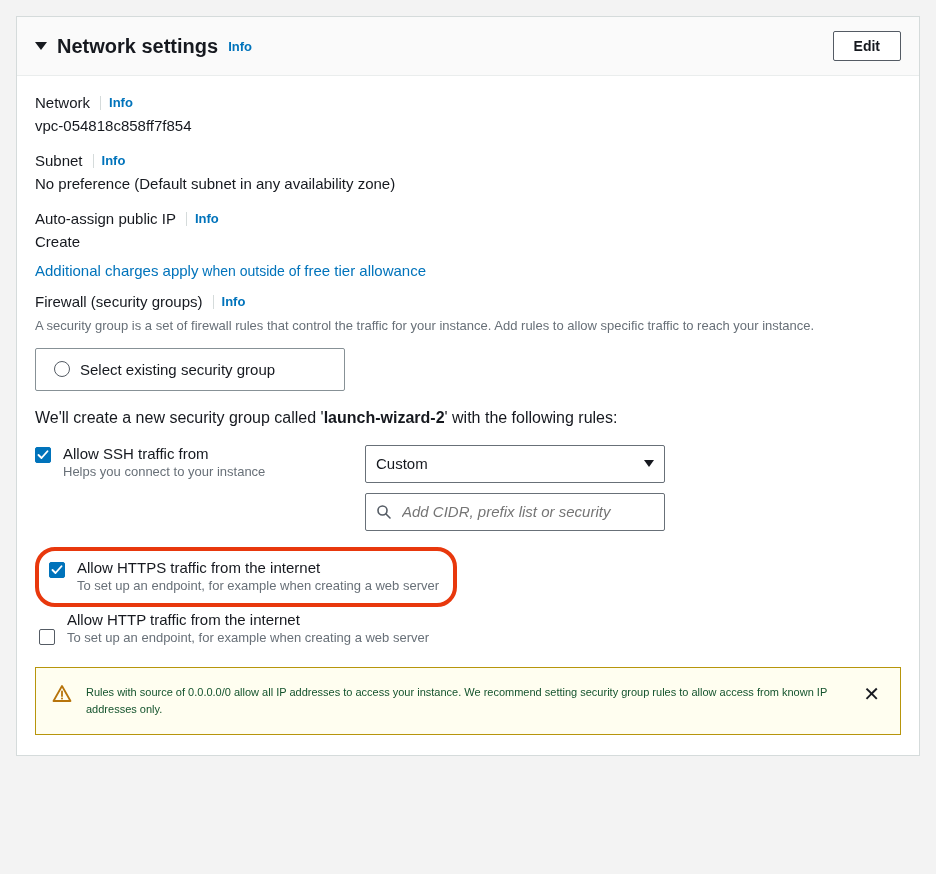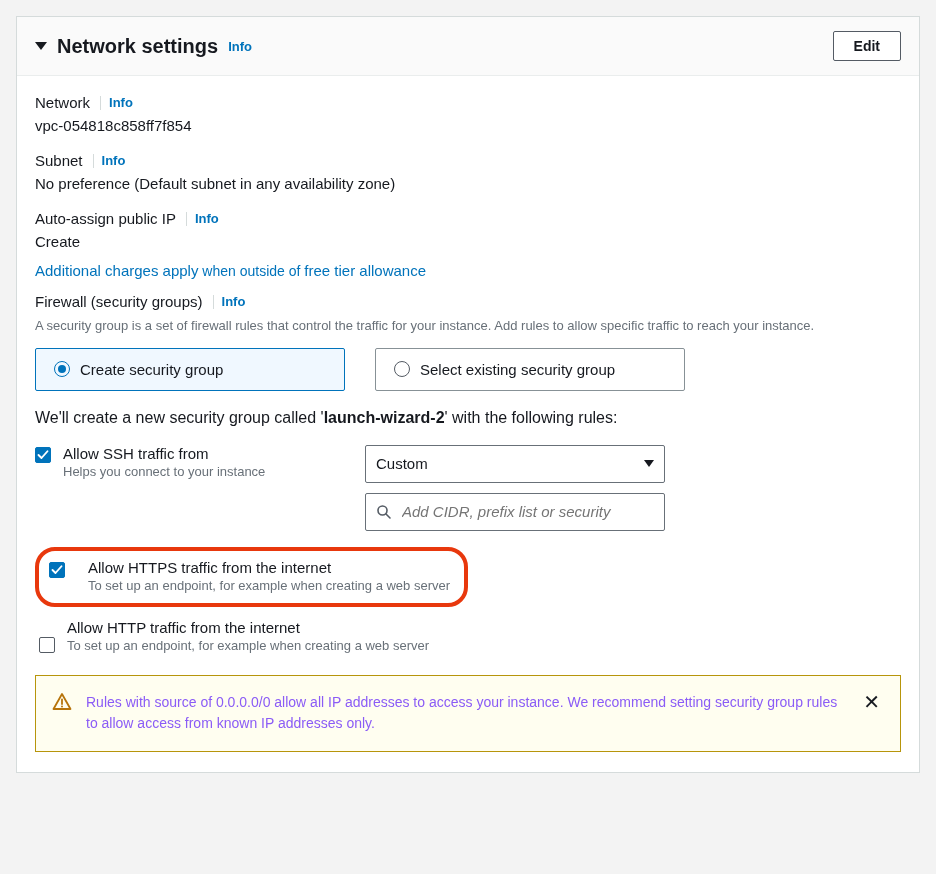--- a/index.html
+++ b/index.html
@@ -195,22 +195,22 @@
     width: 16px; height: 16px;
     flex-shrink: 0;
   }
 
   .highlight-box {
     border: 4px solid #e8380d;
     border-radius: 20px;
     padding: 8px 14px 10px 6px;
     display: inline-flex;
     align-items: flex-start;
-    gap: 23px;
-    margin-bottom: 12px;
+    gap: 12px;
+    margin-bottom: 4px;
   }
   .highlight-box .checkbox { margin-top: 3px; margin-left: 4px; }
 
   .http-block {
     display: flex;
     align-items: flex-end;
     gap: 12px;
     margin-bottom: 22px;
     padding-left: 4px;
   }
@@ -222,23 +222,23 @@
     display: flex;
     align-items: flex-start;
     gap: 14px;
   }
   .alert-icon {
     flex-shrink: 0;
     width: 20px; height: 20px;
   }
   .alert-text {
     flex: 1;
-    font-size: 14px;
+    font-size: 11px;
     line-height: 1.55;
-    color: #8b5cf6;
+    color: #14532d;
   }
   .alert-close {
     flex-shrink: 0;
     cursor: pointer;
     font-size: 20px;
     line-height: 1;
     color: #16191f;
     padding: 0 4px;
   }
 </style>
@@ -292,26 +292,20 @@
     <div class="field-compact">
       <div class="field-label">
         <span>Firewall (security groups)</span>
         <span class="info-sep"></span>
         <span class="info-link">Info</span>
       </div>
       <div class="field-help">A security group is a set of firewall rules that control the traffic for your instance. Add rules to allow specific traffic to reach your instance.</div>
     </div>
 
     <div class="radio-row">
-      <div class="radio-card selected">
-        <span class="radio-dot">
-            <span class="inner"></span>
-          </span>
-        <span>Create security group</span>
-      </div>
       <div class="radio-card">
         <span class="radio-dot"></span>
         <span>Select existing security group</span>
       </div>
     </div>
 
     <div class="sg-desc">
       <span>We'll create a new security group called '</span><b>launch-wizard-2</b><span>' with the following rules:</span>
     </div>
 

